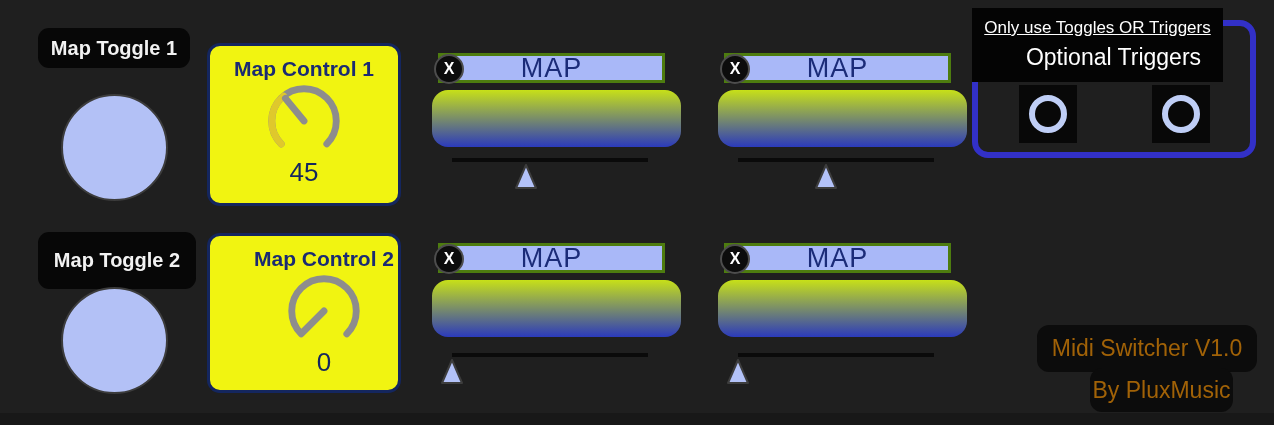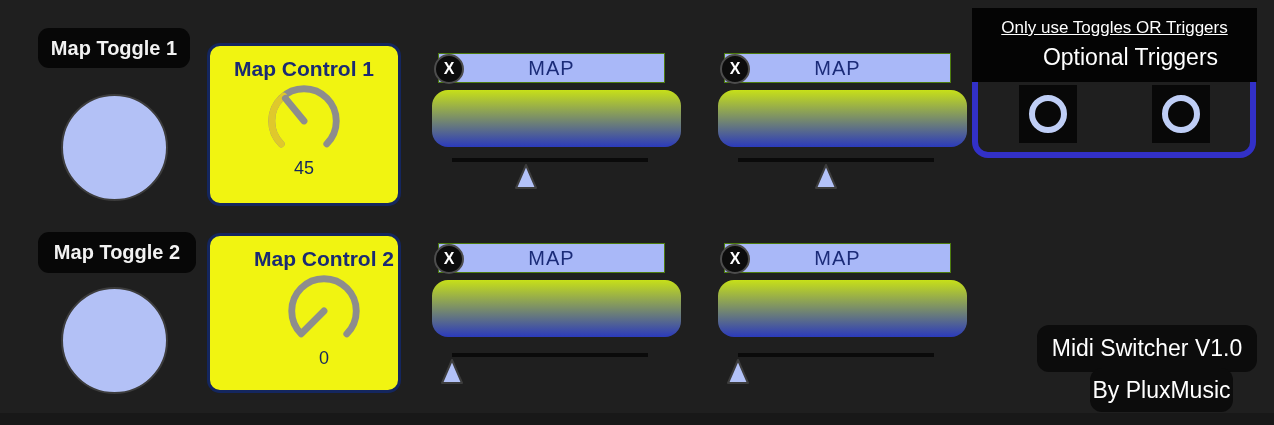--- a/index.html
+++ b/index.html
@@ -9,46 +9,46 @@
 
   .pill{position:absolute;background:#070707;color:#f2f2f2;border-radius:11px;
         display:flex;align-items:center;justify-content:center;font-size:20px;font-weight:600;text-align:center;}
   .toggle-circle{position:absolute;width:107px;height:107px;border-radius:50%;
         background:#b3c1f6;border:2px solid #3c3c3c;}
 
   .ybox{position:absolute;width:194px;background:#f1f411;border:3px solid #14265e;border-radius:13px;
         display:flex;flex-direction:column;align-items:center;}
   .ylabel{margin-top:12px;color:#1b2b72;font-size:21px;font-weight:600;line-height:1;}
   .knob{margin-top:-2px;}
-  .yvalue{color:#14265e;font-size:18px;line-height:1;margin-top:-6px;}
+  .yvalue{color:#14265e;font-size:26px;line-height:1;margin-top:-6px;}
 
   .mgroup{position:absolute;width:252px;height:150px;}
   .mapbar{position:absolute;left:6px;top:5px;width:227px;height:30px;background:#a9b8f8;
-        border:1px solid #4d7c0f;display:flex;align-items:center;justify-content:center;
-        color:#1b2b78;font-size:20px;letter-spacing:1px;}
+        border:3px solid #4d7c0f;display:flex;align-items:center;justify-content:center;
+        color:#1b2b78;font-size:27px;letter-spacing:1px;}
   .xbtn{position:absolute;left:2px;top:6px;width:30px;height:30px;border-radius:50%;
         background:#0c0c0c;border:2px solid #4d4d4d;color:#fff;font-size:16px;font-weight:bold;
         display:flex;align-items:center;justify-content:center;}
   .grad{position:absolute;left:0;top:42px;width:249px;height:57px;border-radius:16px;
         background:linear-gradient(#c7e018,#2b3abc);}
   .trackzone{position:absolute;left:20px;top:110px;width:196px;height:34px;}
   .row2 .trackzone{top:115px;}
   .track{position:absolute;left:0;top:0;width:100%;height:4px;background:#0a0a0a;}
   .tri{position:absolute;top:5px;transform:translateX(-50%);}
 
   #triggers-outline{position:absolute;left:972px;top:20px;width:284px;height:138px;
         border:6px solid #3230c8;border-radius:16px;}
-  #triggers-header{position:absolute;left:972px;top:8px;width:285px;height:74px;background:#040404;
+  #triggers-header{position:absolute;left:972px;top:8px;width:251px;height:74px;background:#040404;
         color:#fff;text-align:center;}
   #triggers-warning{margin-top:10px;font-size:17px;text-decoration:underline;}
   #triggers-title{margin-top:6px;font-size:23px;margin-left:32px;}
   .trig-square{position:absolute;top:85px;width:58px;height:58px;background:#080808;
         display:flex;align-items:center;justify-content:center;}
 
-  .footer-box{position:absolute;background:#0c0c0c;border-radius:12px;color:#ffffff;
+  .footer-box{position:absolute;background:#0c0c0c;border-radius:12px;color:#a16207;
         display:flex;align-items:center;justify-content:center;font-size:23px;}
 </style>
 </head>
 <body>
 
 <div id="stage">
   <div id="bottom-strip"></div>
 
   <div class="pill" style="left:38px;top:28px;width:152px;height:40px;">Map Toggle 1</div>
   <div class="toggle-circle" style="left:61px;top:94px;"></div>
@@ -80,21 +80,21 @@
     <div class="xbtn">X</div>
     <div class="grad"></div>
     <div class="trackzone">
       <div class="track"></div>
       <svg class="tri" width="24" height="27" viewBox="0 0 24 27" style="left: 45%;">
         <polygon points="12,2 22,25 2,25" fill="#b3c2f8" stroke="#3d3d3d" stroke-width="2" stroke-linejoin="round"></polygon>
       </svg>
     </div>
   </div>
 
-  <div class="pill" style="left:38px;top:232px;width:158px;height:41px;">Map Toggle 2</div>
+  <div class="pill" style="left:38px;top:232px;width:158px;height:57px;">Map Toggle 2</div>
   <div class="toggle-circle" style="left:61px;top:287px;"></div>
 
   <div class="ybox" style="left:207px;top:233px;height:160px;padding-left:40px;">
     <div class="ylabel">Map Control 2</div>
     <svg class="knob" width="88" height="88" viewBox="0 0 90 90">
         <path d="M 21.665476220843928 68.33452377915606 A 33 33 0 1 1 68.33452377915607 68.33452377915606" fill="none" stroke="#8d8d8d" stroke-width="7" stroke-linecap="round"></path>
         <line x1="45" y1="45" x2="23.78679656440357" y2="66.21320343559643" stroke="#8d8d8d" stroke-width="7" stroke-linecap="round"></line>
       </svg>
     <div class="yvalue">0</div>
   </div>

